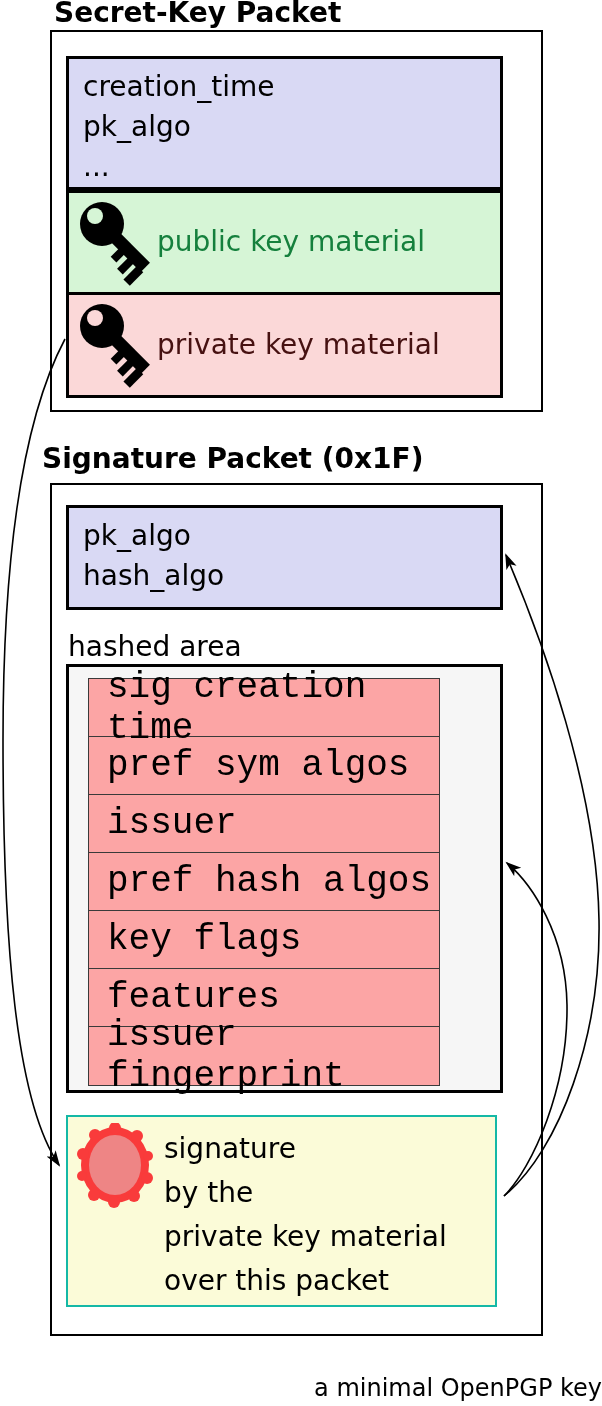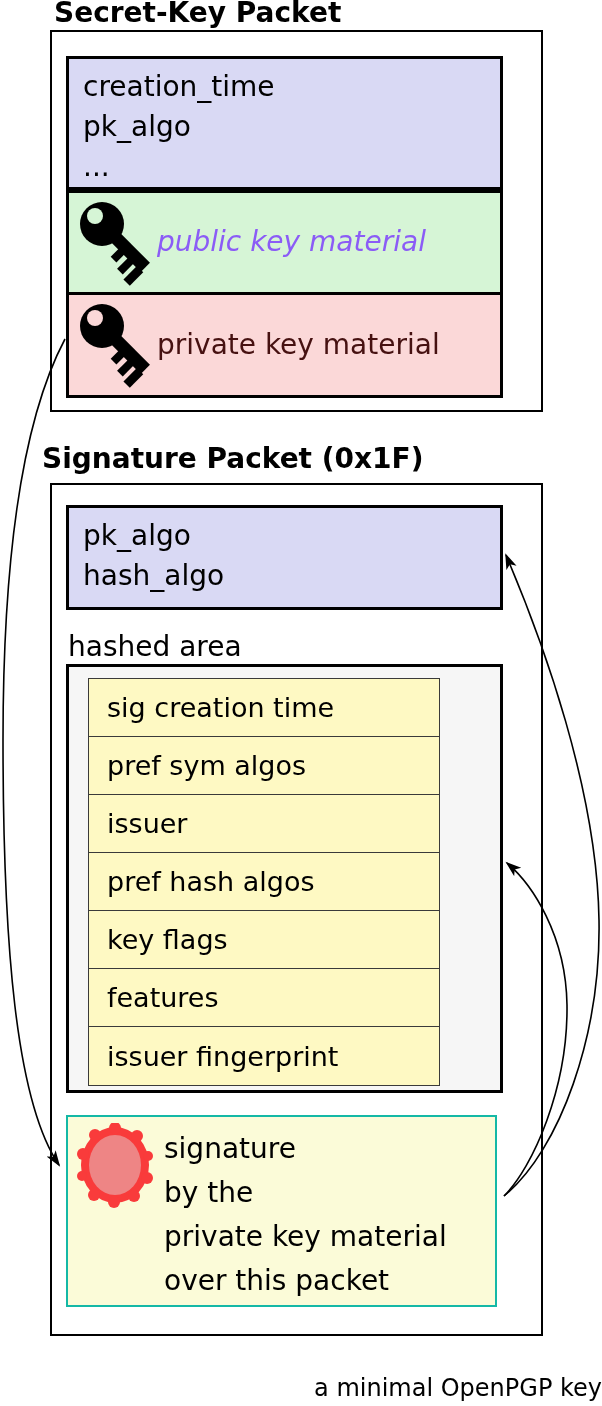--- a/index.html
+++ b/index.html
@@ -10,21 +10,21 @@
   .abs{position:absolute;}
   .pkt-title{font-size:28px;font-weight:bold;white-space:nowrap;}
   .outer-box{background:#ffffff;border:2.5px solid #000;}
   .lav-box{background:#d9d9f4;border:3px solid #000;}
   .field-lines{font-size:28px;line-height:40px;white-space:pre;}
   .mat-label{font-size:28px;white-space:nowrap;}
   .hashed-label{font-size:28px;}
   .hashed-box{background:#f6f6f6;border:3px solid #000;}
   .sub-table{border:1.5px solid #3a3a3a;background:#efefef;}
   .sub-row{height:58px;box-sizing:border-box;border-bottom:1.5px solid #3a3a3a;
-           display:flex;align-items:center;padding-left:18px;font-size:27px;background:#fef9c3;}
+           display:flex;align-items:center;padding-left:18px;font-size:36px;background:#fca5a5;font-family:Liberation Mono, monospace;}
   .sub-row:last-child{border-bottom:none;}
   .yellow-box{background:#fbfbd8;border:2px solid #14b8a6;}
   .sig-lines{font-size:28px;line-height:44px;white-space:pre;}
   .caption{font-size:24px;text-align:right;width:100%;}
   svg{display:block;}
   #arrow-layer{position:absolute;left:0;top:0;pointer-events:none;}
 </style>
 </head>
 <body>
 
@@ -42,21 +42,21 @@
     <svg class="abs" style="left:8px;top:6px;" width="78" height="92" viewBox="0 0 78 92">
       <circle cx="25" cy="25" r="22" fill="#000"></circle>
       <circle cx="18" cy="17" r="8" fill="#d6f5d6"></circle>
       <g transform="translate(33,33) rotate(45)" fill="#000">
         <rect x="-4" y="-6.5" width="54" height="13"></rect>
         <rect x="18" y="5" width="8" height="12"></rect>
         <rect x="31" y="5" width="8" height="16"></rect>
         <rect x="43" y="5" width="9" height="19"></rect>
       </g>
     </svg>
-    <div class="abs mat-label" style="left:88px;top:32px;color:#8b5cf6;font-style:italic;">public key material</div>
+    <div class="abs mat-label" style="left:88px;top:32px;color:#15803d;">public key material</div>
   </div>
 
   <div class="abs" style="left:66px;top:292px;width:431px;height:100px;background:#fbd8d8;border:3px solid #000;">
     <svg class="abs" style="left:8px;top:6px;" width="78" height="92" viewBox="0 0 78 92">
       <circle cx="25" cy="25" r="22" fill="#000"></circle>
       <circle cx="18" cy="17" r="8" fill="#fbd8d8"></circle>
       <g transform="translate(33,33) rotate(45)" fill="#000">
         <rect x="-4" y="-6.5" width="54" height="13"></rect>
         <rect x="18" y="5" width="8" height="12"></rect>
         <rect x="31" y="5" width="8" height="16"></rect>

